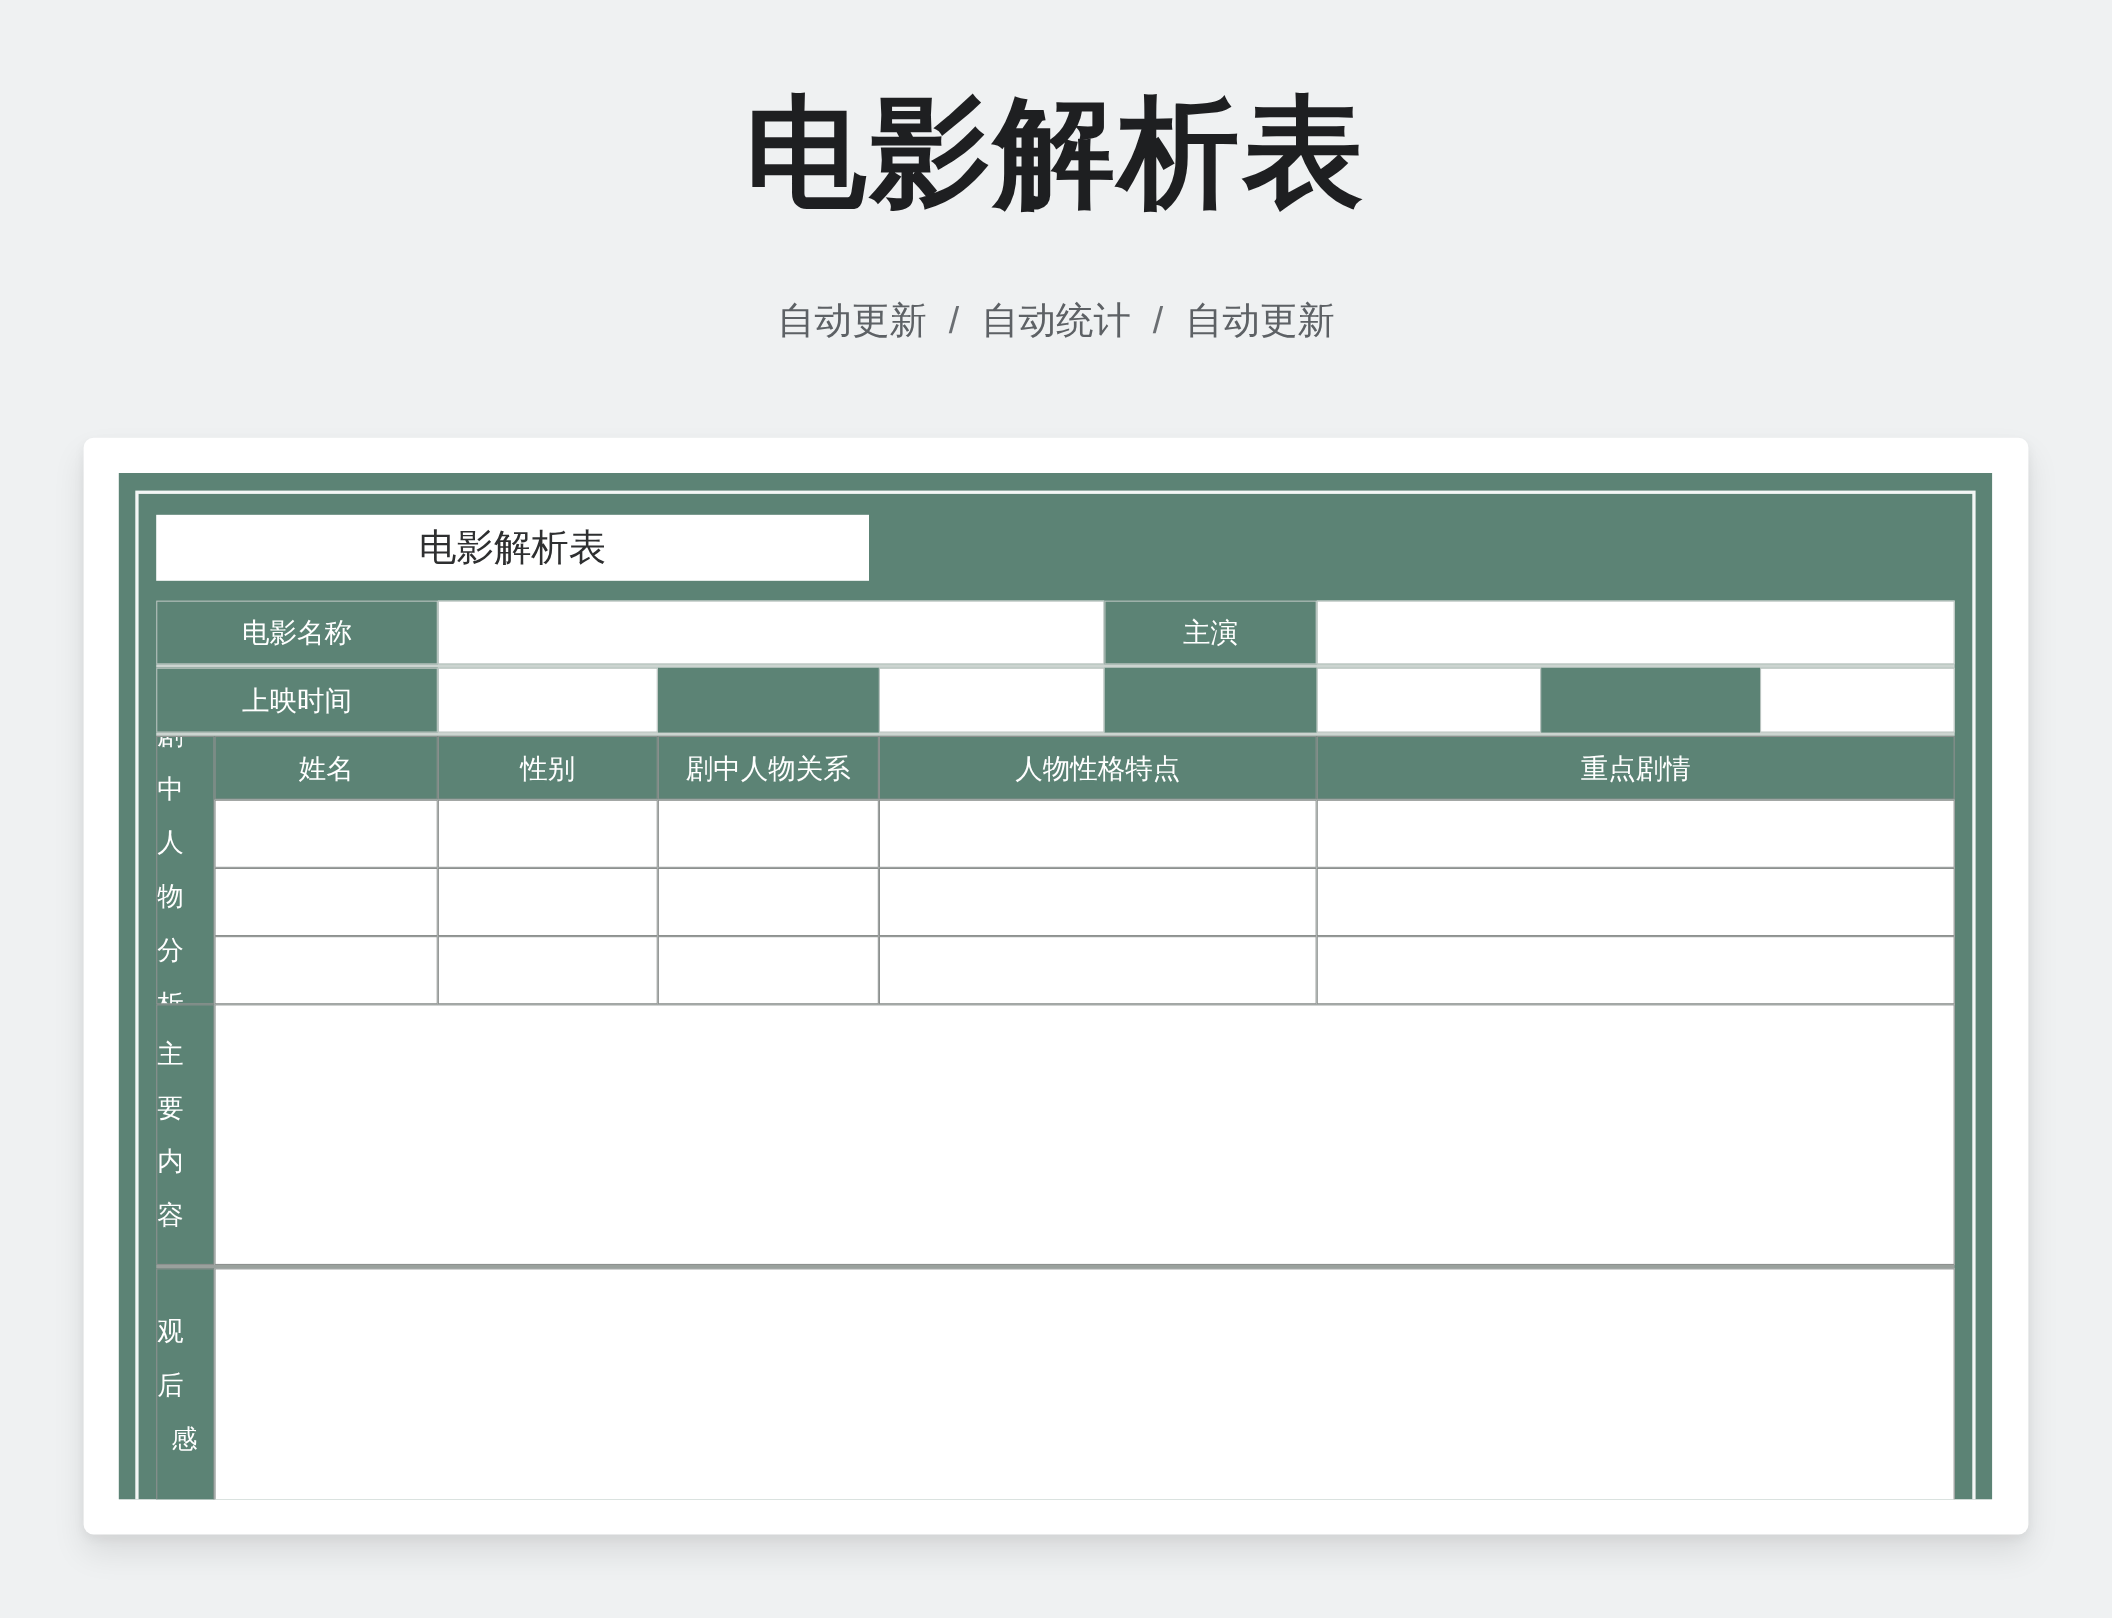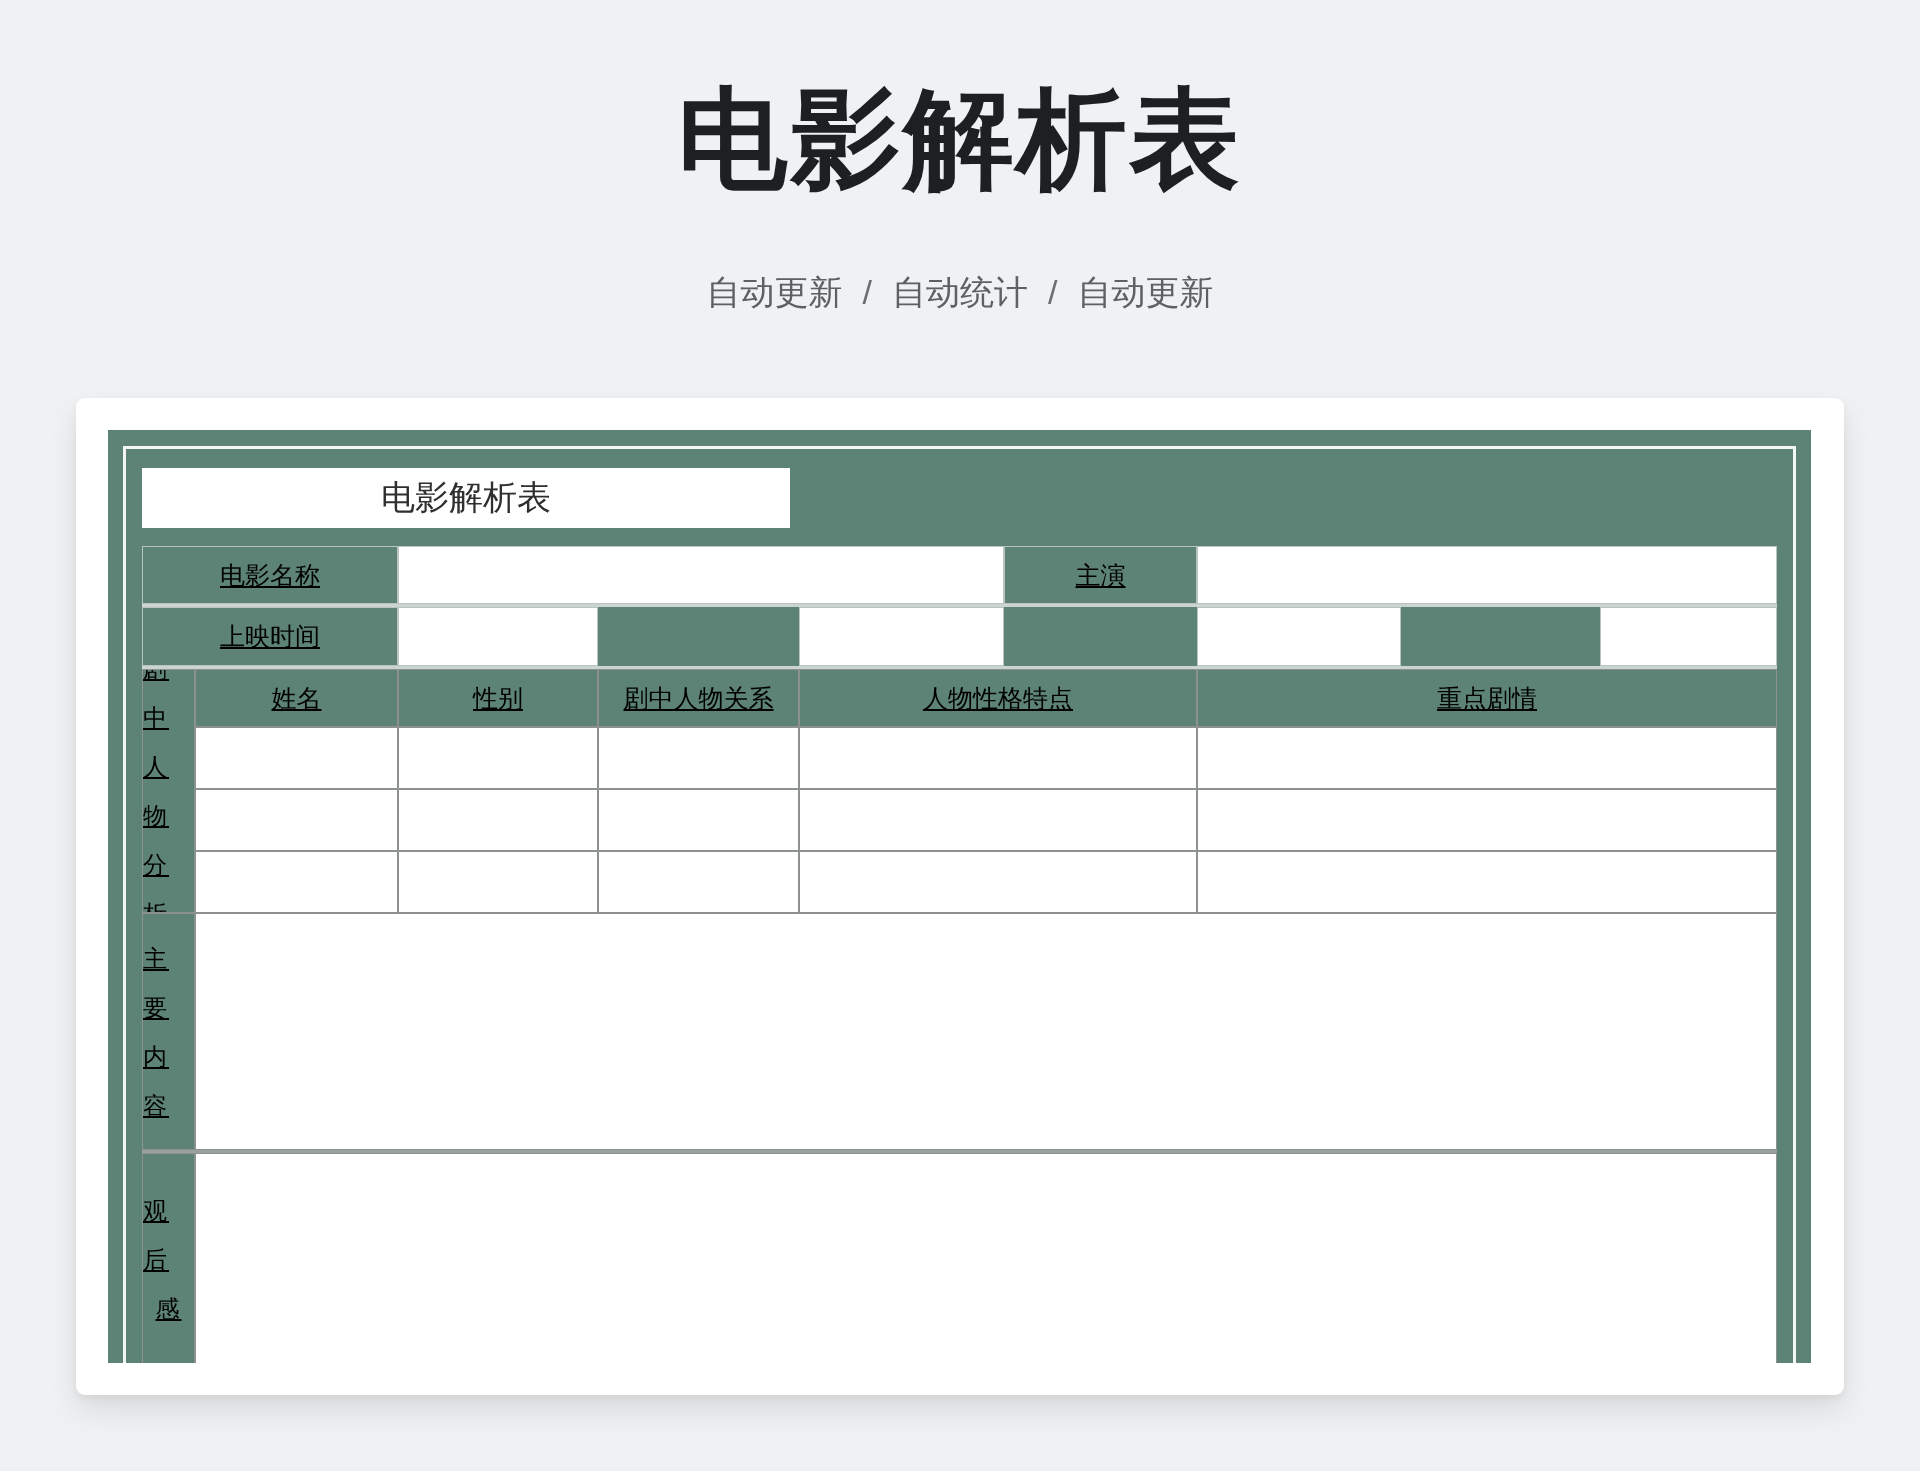--- a/index.html
+++ b/index.html
@@ -107,21 +107,21 @@
   }
 
   .cell {
     display: flex;
     align-items: center;
     justify-content: center;
     font-size: 25px;
     border: 1px solid var(--grid-border);
     overflow: hidden;
   }
-  .g { background: var(--green); color: #000000; text-decoration: underline; }
+  .g { background: var(--green); color: #ffffff; }
   .w { background: #ffffff; color: #333; }
   .light { border-color: var(--light-border); }
 
   .gap-light { background: #ccd4d0; }
   .gap-gray  { background: #9aa19d; }
 
   .vlabel {
     flex-direction: column;
     font-size: 24px;
     line-height: 49px;

